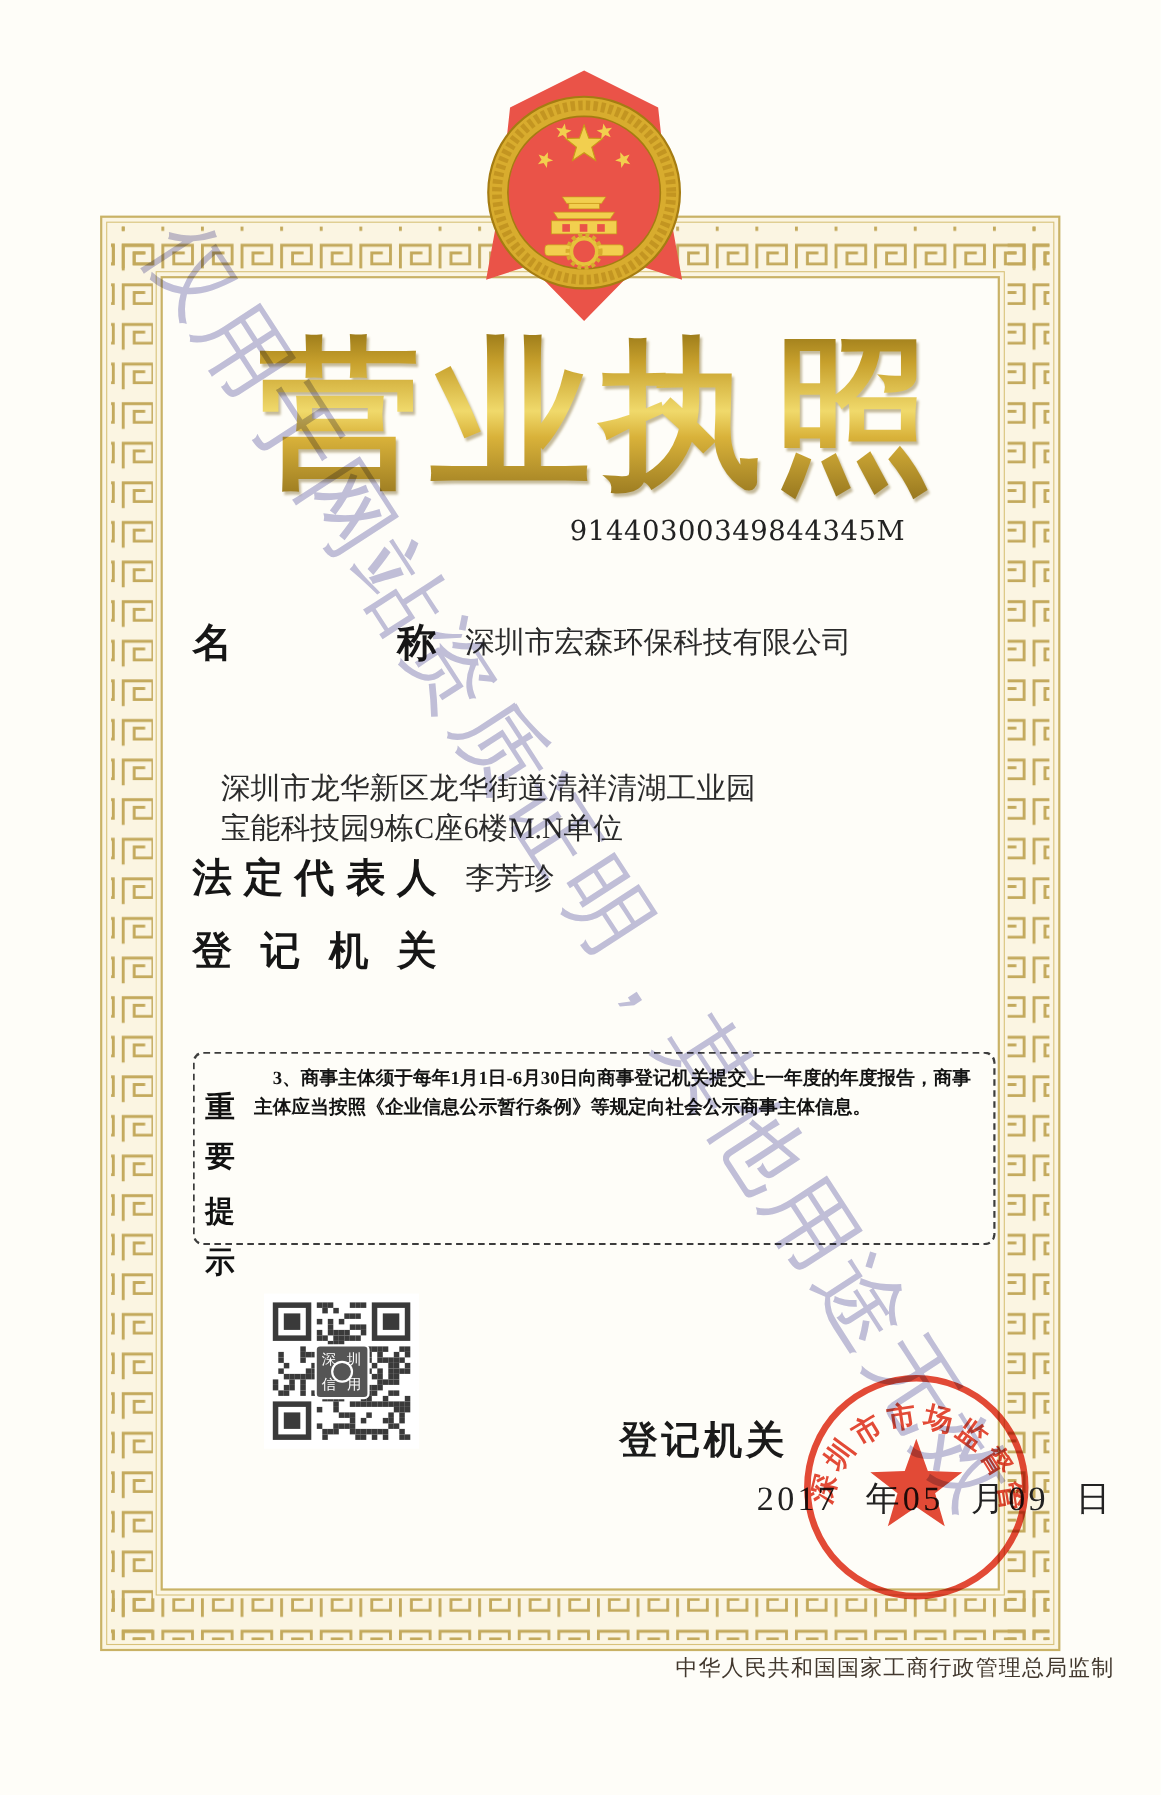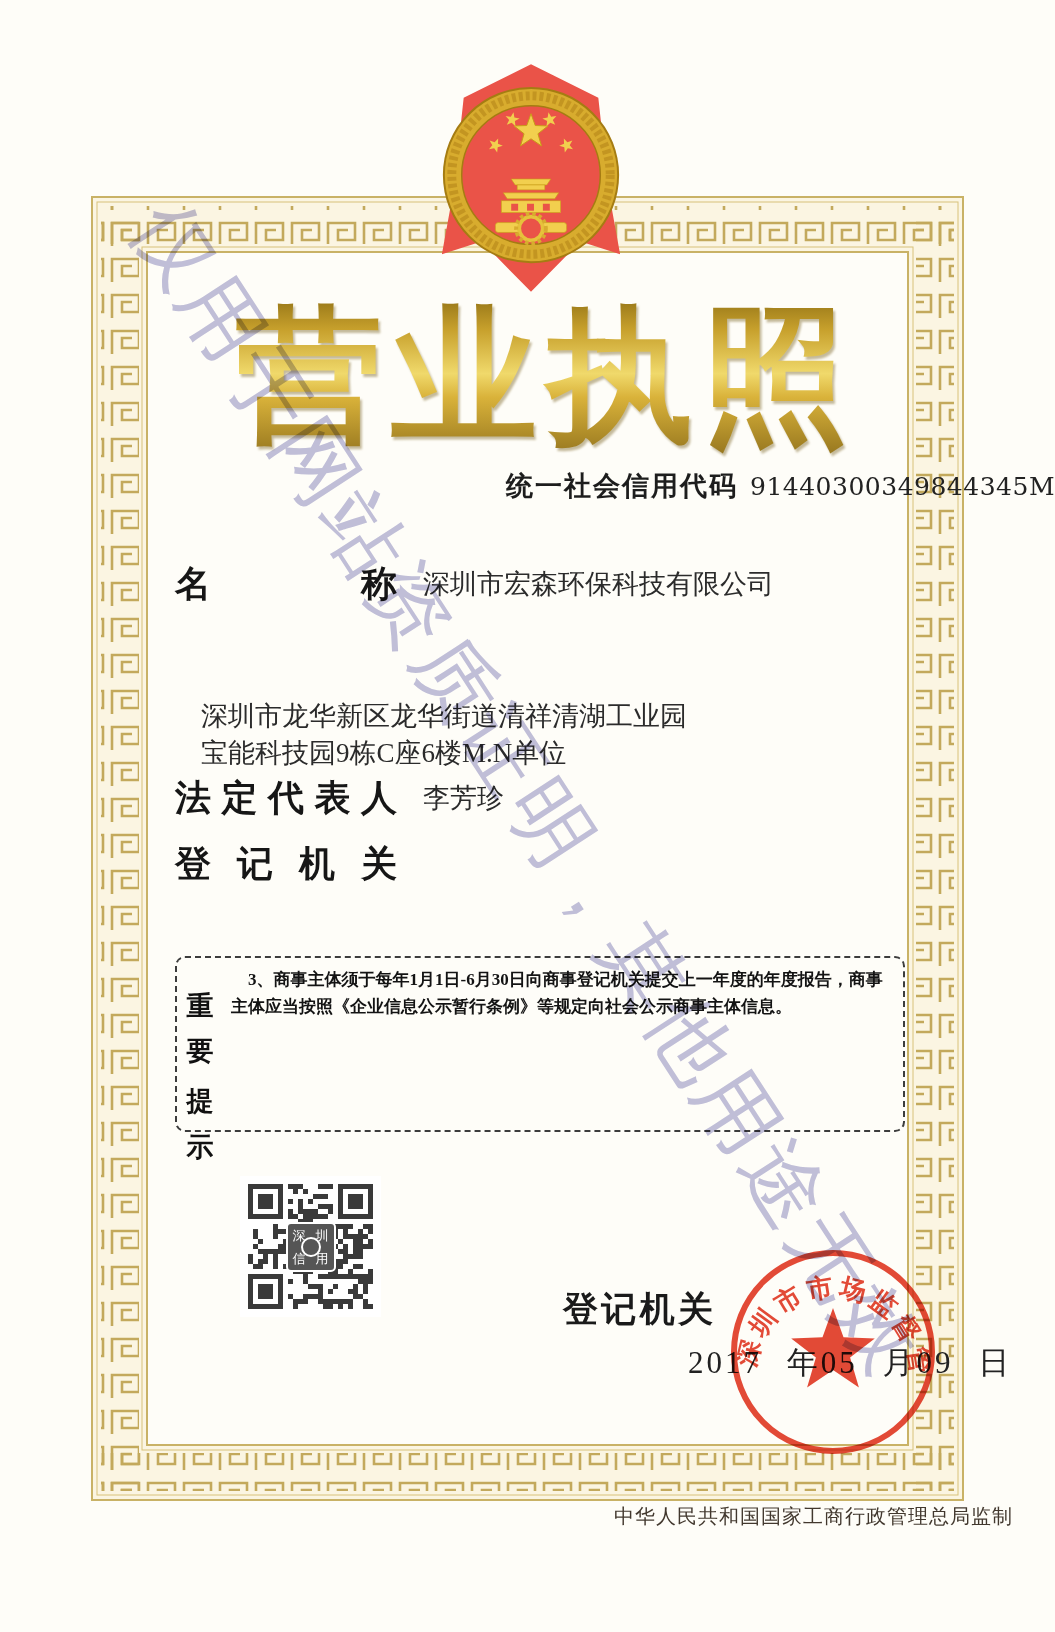--- a/index.html
+++ b/index.html
@@ -153,21 +153,20 @@
 </svg>
 
 <div class="abs title">
   <span>营</span>
   <span>业</span>
   <span>执</span>
   <span>照</span>
 </div>
 
 <div class="abs credit">
-  <span class="credit-label">统一社会信用代码</span>
   <span class="credit-value">91440300349844345M</span>
 </div>
 
 <div class="abs field" id="row-name">
   <div class="field-label">名称</div>
   <div class="field-value">深圳市宏森环保科技有限公司</div>
 </div>
 <div class="abs field" id="row-type">
 </div>
 <div class="abs field" id="row-address">

